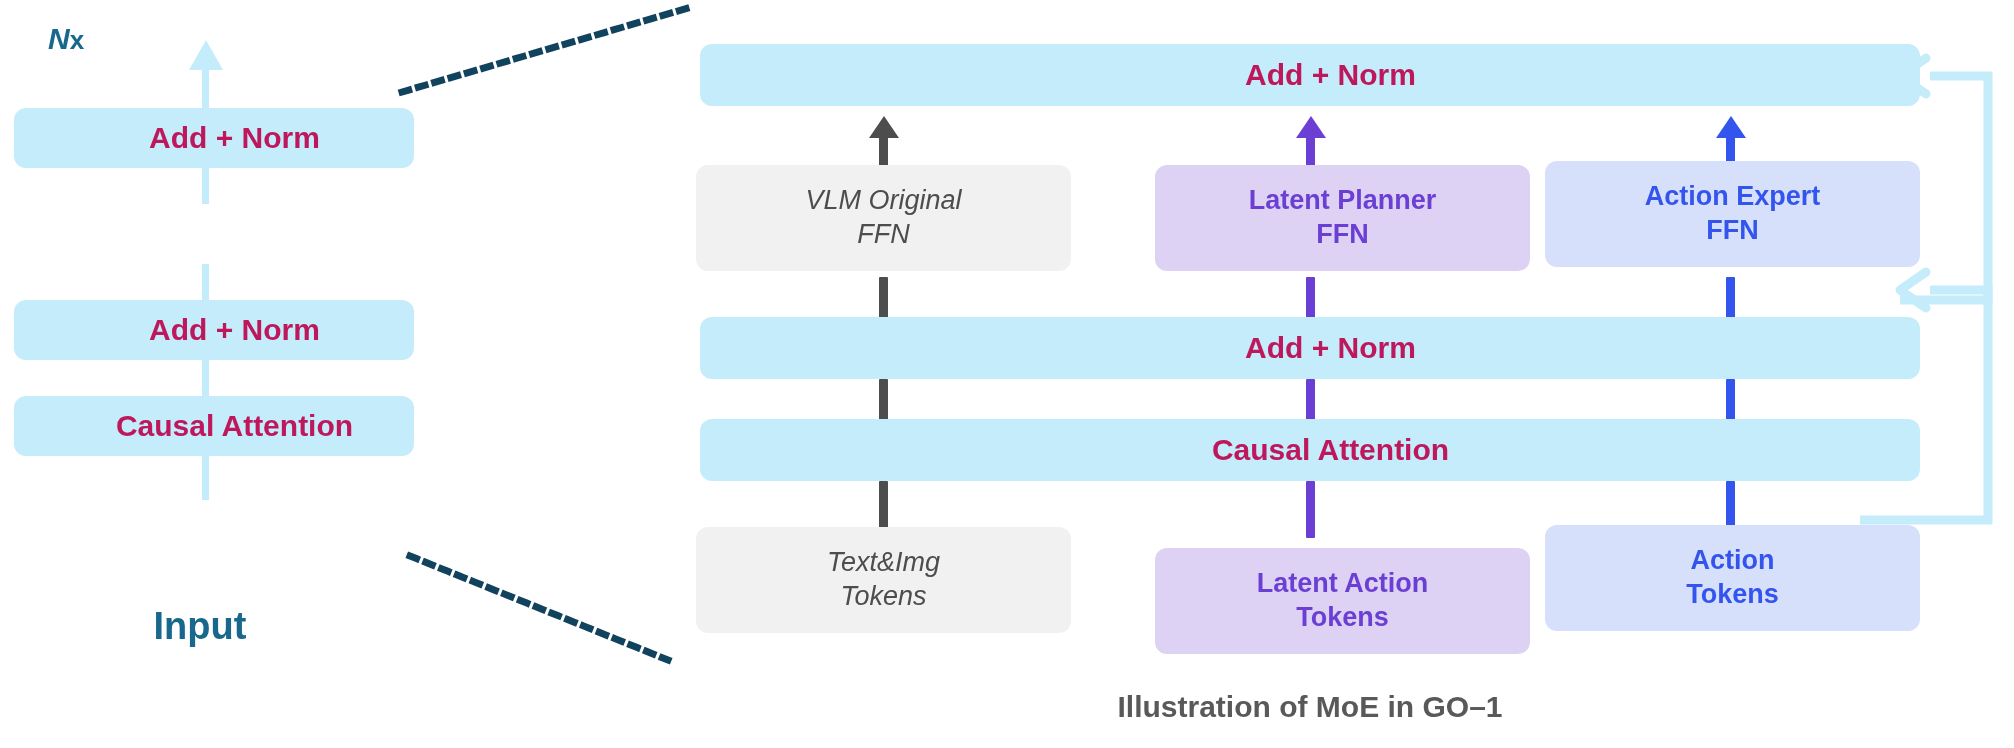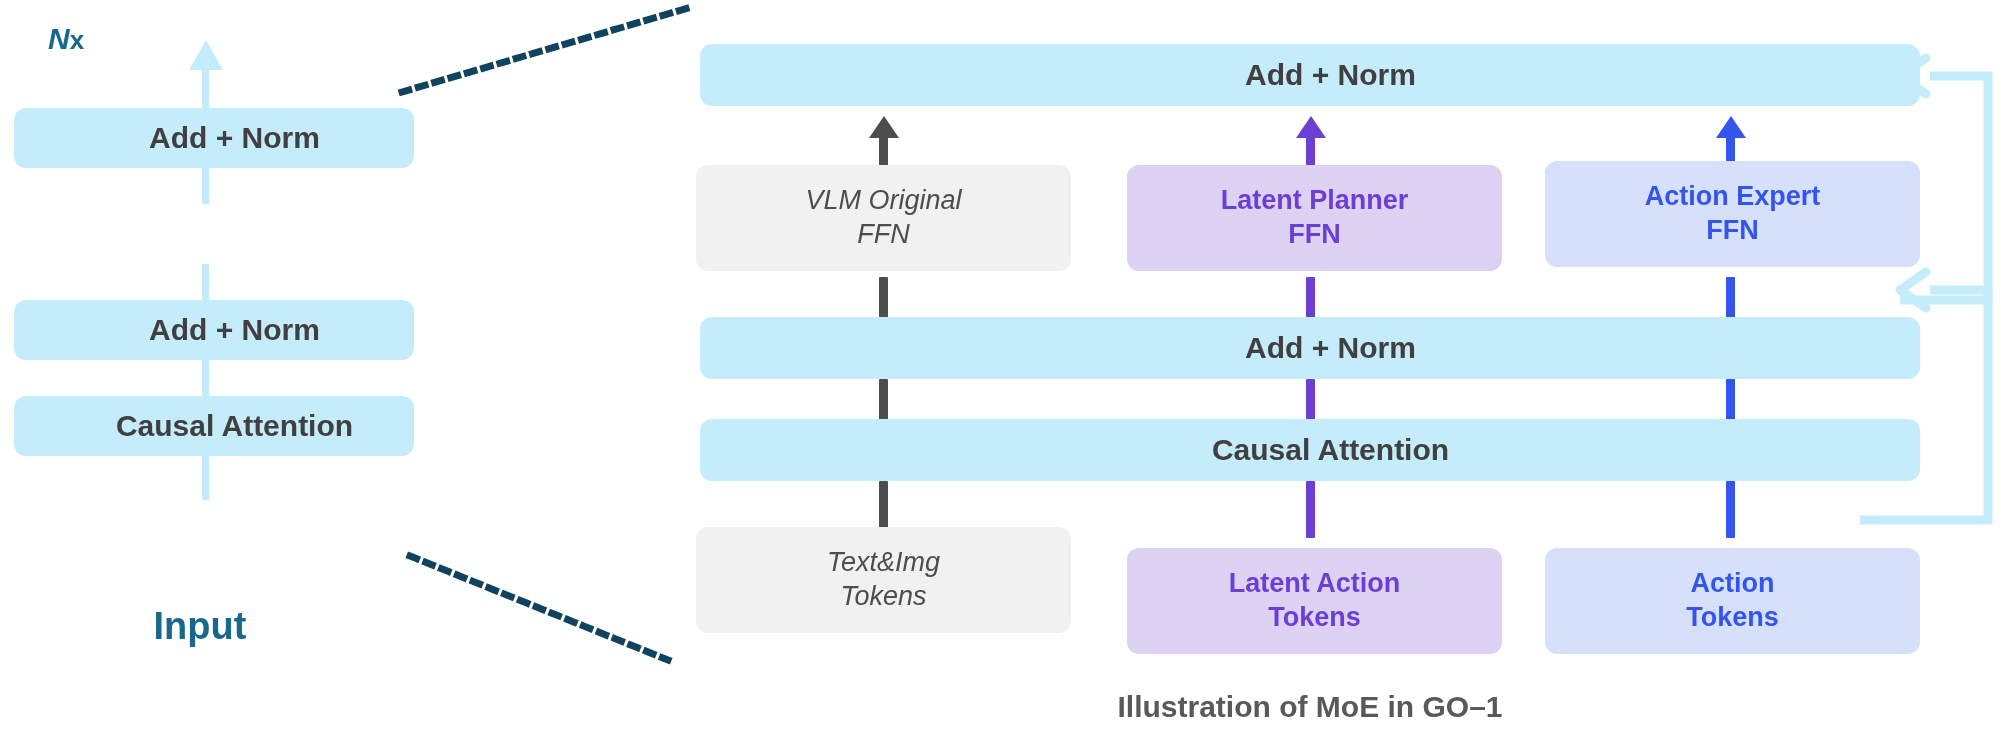--- a/index.html
+++ b/index.html
@@ -27,21 +27,21 @@
     align-items: center;
     justify-content: center;
     text-align: center;
     line-height: 1.25;
     white-space: pre-line;
   }
 
   
   .cyan-box {
     background: #c5ecfb;
-    color: #404040;
+    color: #be185d;
     font-weight: bold;
     font-size: 30px;
     padding-left: 41px;
   }
   .left-box { width: 400px; height: 60px; left: 14px; }
 
   .nx-label {
     position: absolute;
     left: 48px;
     top: 22px;
@@ -100,20 +100,21 @@
   }
   .col-box.plain {
     background: #f1f1f1;
     color: #4d4d4d;
     font-weight: normal;
     font-style: italic;
   }
   .col-box.purple {
     background: #ddd2f3;
     color: #6b3fd4;
+    margin-left: 28px;
   }
   .col-box.indigo {
     background: #d7e0fa;
     color: #3355ee;
   }
 
   
   .vlink {
     position: absolute;
     width: 9px;
@@ -220,18 +221,18 @@
   <div class="box cyan-box wide-bar" style="top:419px;">Causal Attention</div>
 
   <div class="vlink gray" style="left:879px;  top:481px; height:57px;"></div>
   <div class="vlink purple" style="left:1306px; top:481px; height:57px;"></div>
   <div class="vlink indigo" style="left:1726px; top:481px; height:57px;"></div>
 
   <div class="box col-box plain" style="left:696px;  top:527px;">Text&amp;Img
 Tokens</div>
   <div class="box col-box purple" style="left:1127px; top:548px;">Latent Action
 Tokens</div>
-  <div class="box col-box indigo" style="left:1545px; top:548px;">Action
+  <div class="box col-box indigo" style="left:1545px; top:525px;">Action
 Tokens</div>
 
   <div class="caption">Illustration of MoE in GO–1</div>
 
 </div>
 
 </body></html>

